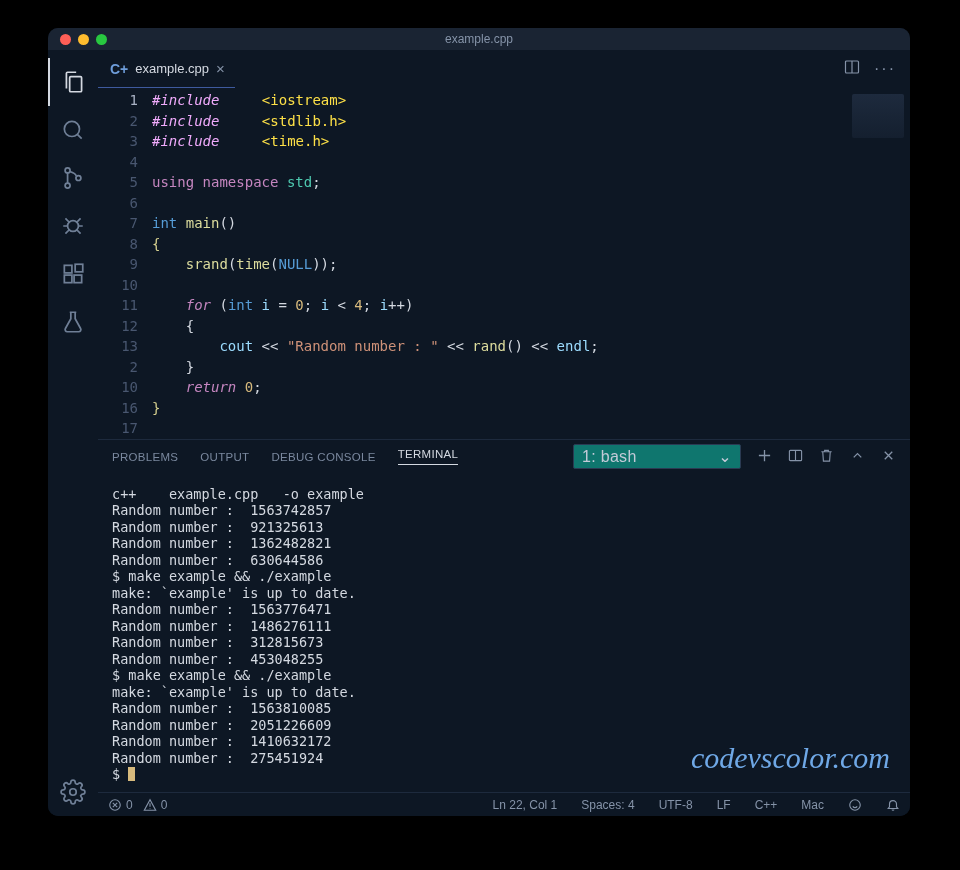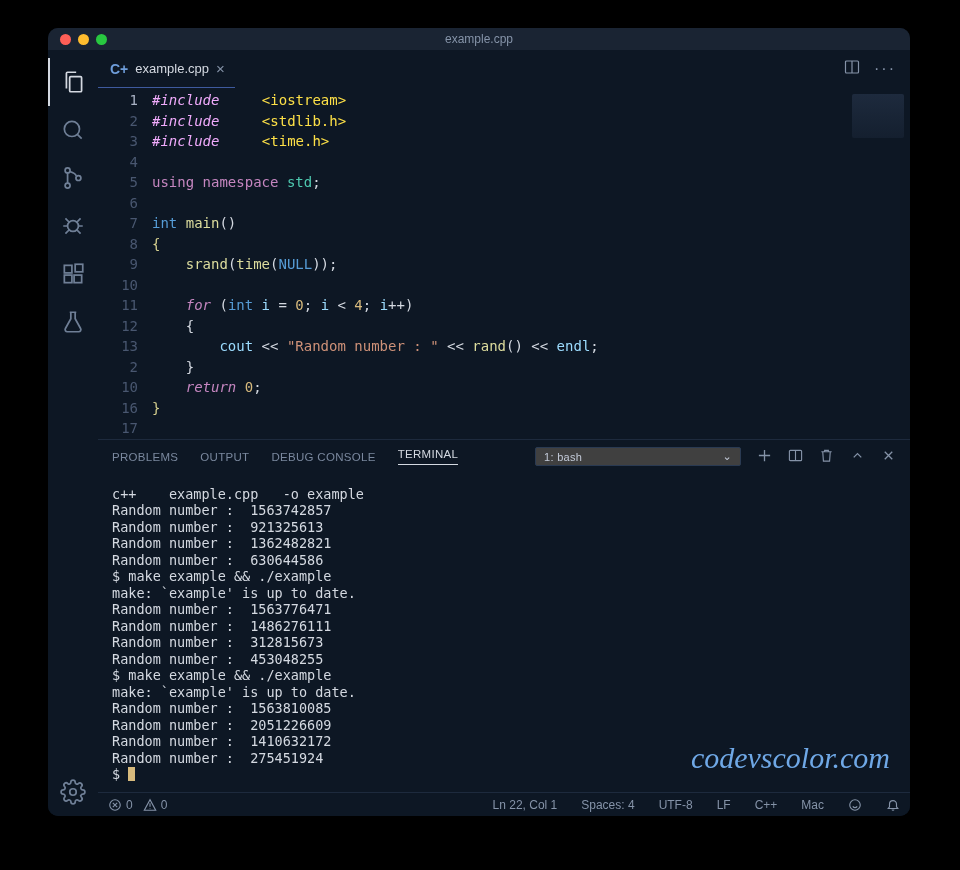--- a/index.html
+++ b/index.html
@@ -136,22 +136,22 @@
     gap: 22px;
     color: #7a889e;
     font-size: 11.5px;
     letter-spacing: .3px;
   }
   .panel-tab { cursor: pointer; }
   .panel-tab.active { color: #d4d9e1; border-bottom: 1px solid #d4d9e1; padding-bottom: 4px; }
   .panel-widgets { margin-left: auto; display: flex; align-items: center; gap: 16px; color: #8593a8; }
   .term-select {
     display: flex; align-items: center; justify-content: space-between;
-    background: #404040; border: 1px solid #2a3a52;
-    padding: 2px 8px; width: 206px; font-size: 11px;
+    background: #0f766e; border: 1px solid #2a3a52;
+    padding: 2px 8px; width: 168px; font-size: 16px;
     color: #c3cad8; cursor: pointer; border-radius: 2px;
   }
   .panel-widgets svg { width: 15px; height: 15px; cursor: pointer; }
   .terminal {
     flex: 1; overflow: hidden;
     padding: 0 14px 6px 14px;
     font-family: Menlo, Consolas, monospace;
     font-size: 13.5px;
     line-height: 16.5px;
     color: #d4d9e1;

